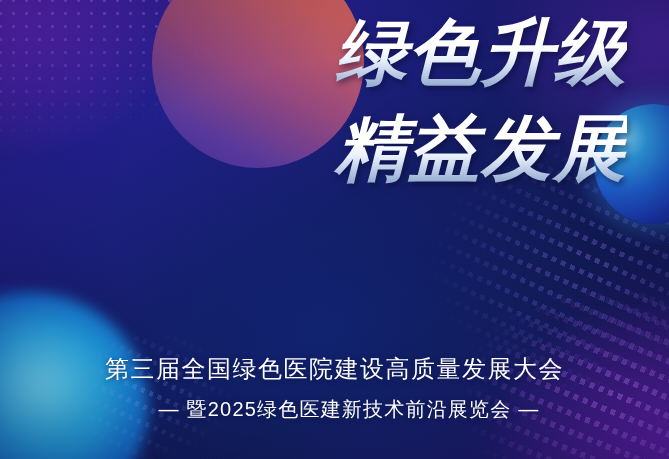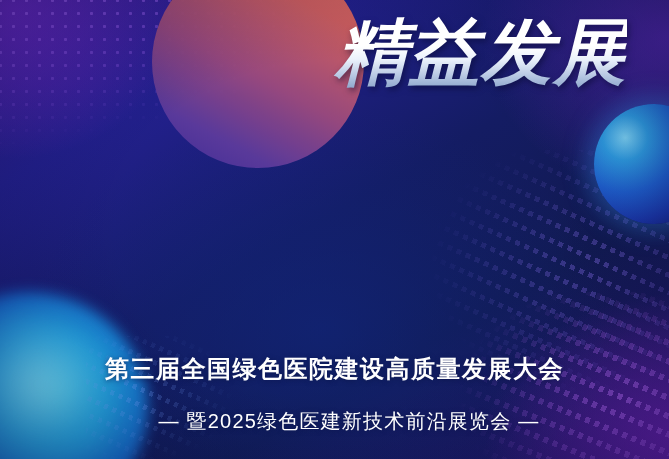--- a/index.html
+++ b/index.html
@@ -109,27 +109,27 @@
     filter:drop-shadow(2px 3px 3px rgba(8,10,50,0.55));
     white-space:nowrap;
   }
 
   
   #subtitle-block{
     position:absolute;left:0;right:0;top:352px;text-align:center;z-index:6;
   }
   #subtitle-main{
     display:block;color:#ffffff;font-size:24px;line-height:34px;
-    letter-spacing:1.5px;font-weight:700;
+    letter-spacing:1.5px;font-weight:400;
     text-shadow:0 1px 5px rgba(10,20,70,0.7);
     white-space:nowrap;
   }
   #subtitle-sub{
     display:block;color:#ffffff;font-size:20px;line-height:30px;
-    letter-spacing:1.2px;font-weight:400;margin-top:20px;
+    letter-spacing:1.2px;font-weight:400;margin-top:8px;
     text-shadow:0 1px 5px rgba(10,20,70,0.7);
     white-space:nowrap;
     padding-left:29px;
   }
 </style>
 </head>
 <body>
 
 <div id="poster">
 
@@ -138,20 +138,21 @@
   <div class="layer" id="cyanorb"></div>
   <div class="layer" id="cyanorb2"></div>
   <div class="layer dash" id="dashRight"></div>
   <div class="layer" id="dashBottom"></div>
   <div class="layer" id="dashLeftLow"></div>
   <div class="layer" id="sphereglow"></div>
   <div class="layer" id="sphere"></div>
   <div class="layer" id="vignette"></div>
 
   <div id="headlines">
+    <span class="hl">绿色升级</span>
     <span class="hl">精益发展</span>
   </div>
 
   <div id="subtitle-block">
     <span id="subtitle-main">第三届全国绿色医院建设高质量发展大会</span>
     <span id="subtitle-sub">— 暨2025绿色医建新技术前沿展览会 —</span>
   </div>
 
 </div>
 

